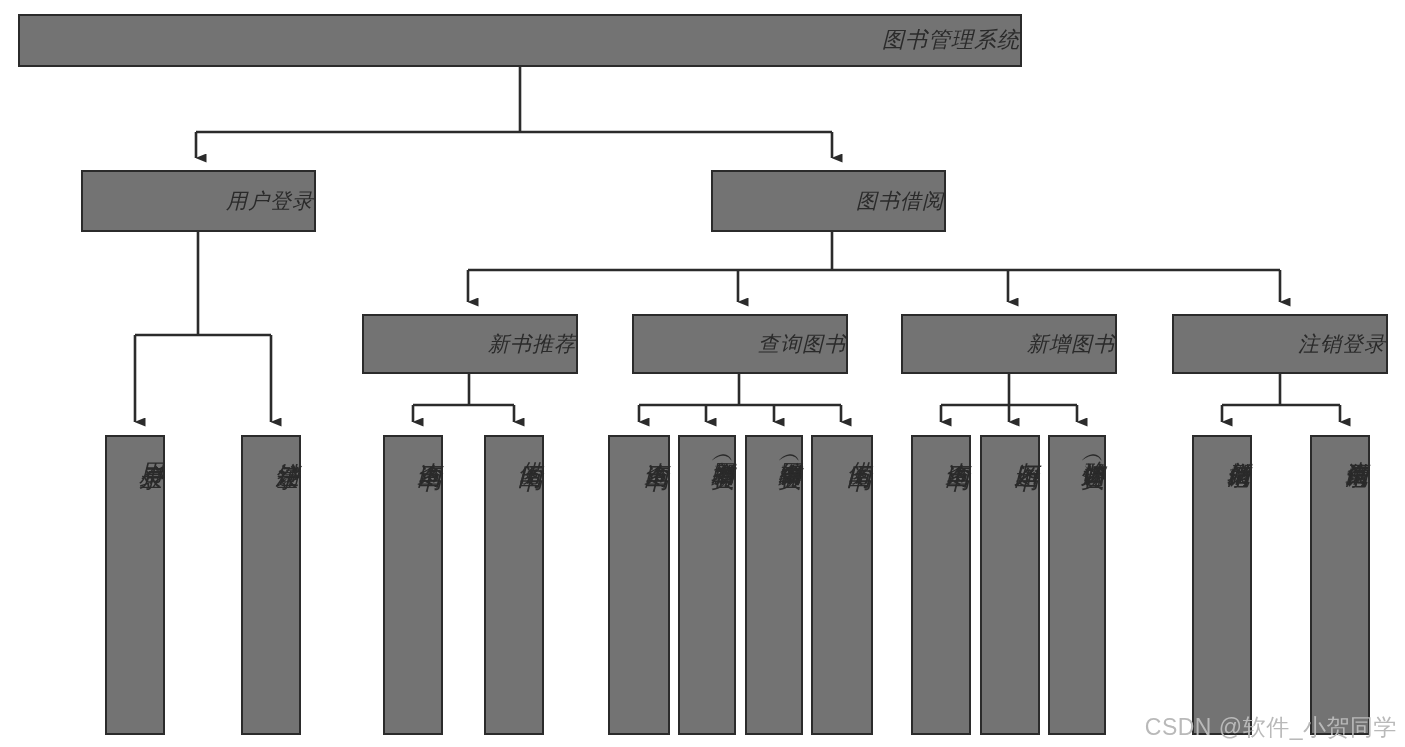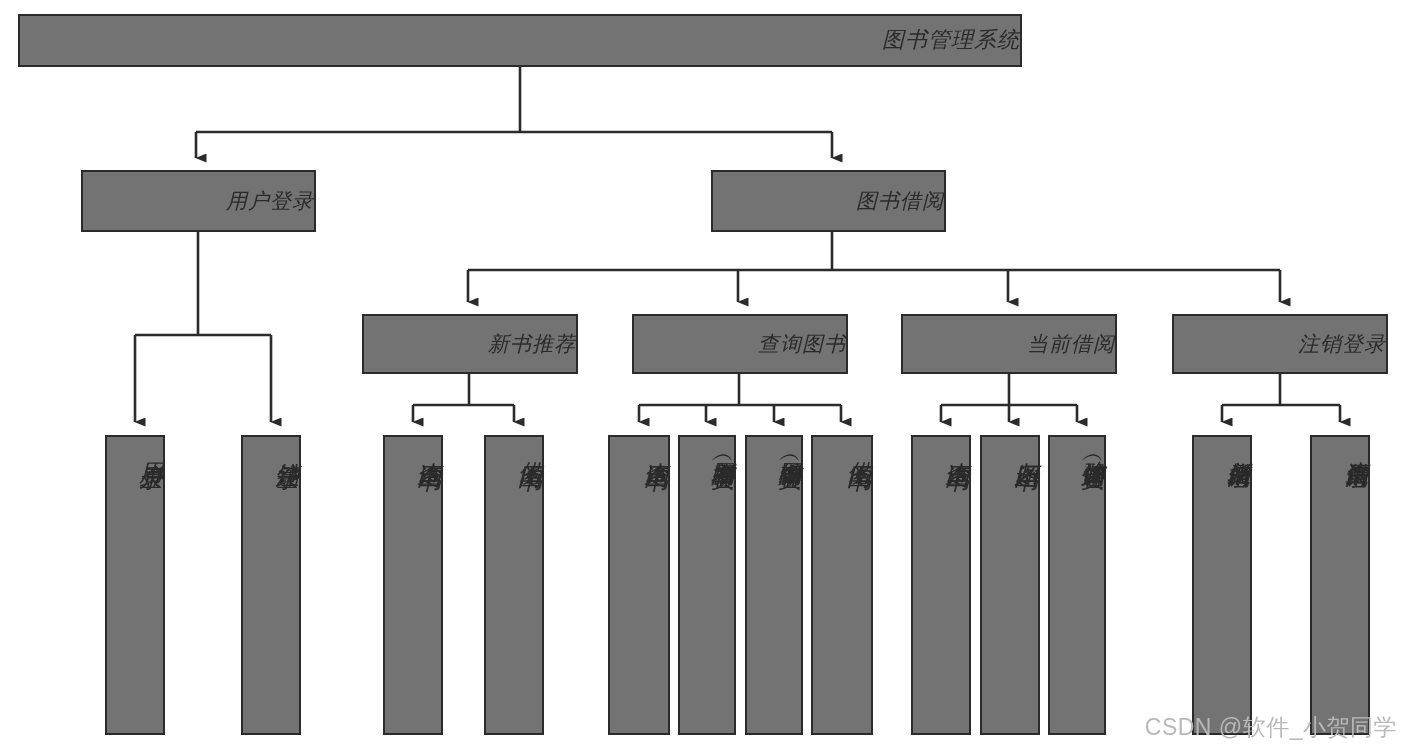--- a/index.html
+++ b/index.html
@@ -120,21 +120,21 @@
     <span class="lbl">图书借阅</span>
   </div>
 
   <div class="node h" style="left:362px;top:314px;width:216px;height:60px;">
     <span class="lbl">新书推荐</span>
   </div>
   <div class="node h" style="left:632px;top:314px;width:216px;height:60px;">
     <span class="lbl">查询图书</span>
   </div>
   <div class="node h" style="left:901px;top:314px;width:216px;height:60px;">
-    <span class="lbl">当前借阅</span>
+    <span class="lbl">新增图书</span>
   </div>
   <div class="node h" style="left:1172px;top:314px;width:216px;height:60px;">
     <span class="lbl">注销登录</span>
   </div>
 
   <div class="node v" style="left:105px;top:435px;width:60px;height:300px;">
     <span class="lbl">用户登录</span>
   </div>
   <div class="node v" style="left:241px;top:435px;width:60px;height:300px;">
     <span class="lbl">注销登录</span>

